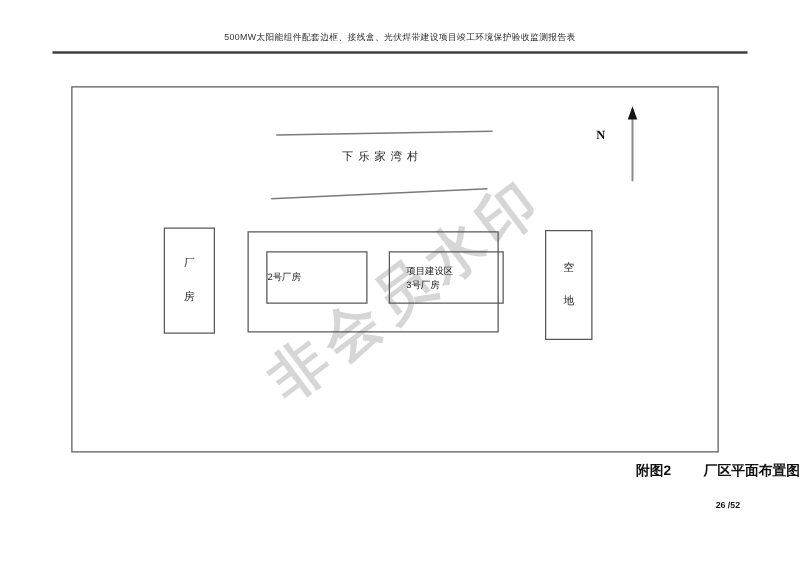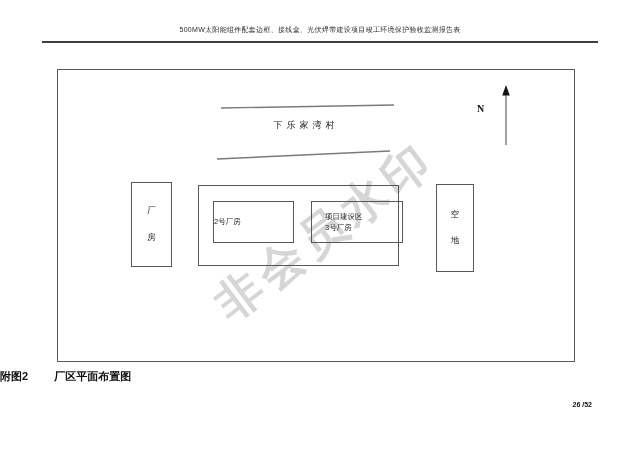--- a/index.html
+++ b/index.html
@@ -118,21 +118,21 @@
   .bottom-bldg {
     left: 259px; top: 288px;
     width: 104px; height: 36px;
     font-size: 8.5px;
     word-spacing: 18px;
     white-space: pre;
   }
   .caption {
     position: absolute;
     left: 0; right: 0; top: 369px;
-    text-align: left;
+    text-align: right;
     font-weight: bold;
     font-size: 11px;
     color: #111111;
     z-index: 4;
   }
   .caption .cap-num { margin-right: 26px; }
   .page-number {
     position: absolute;
     left: 556px; top: 401px;
     width: 36px;

